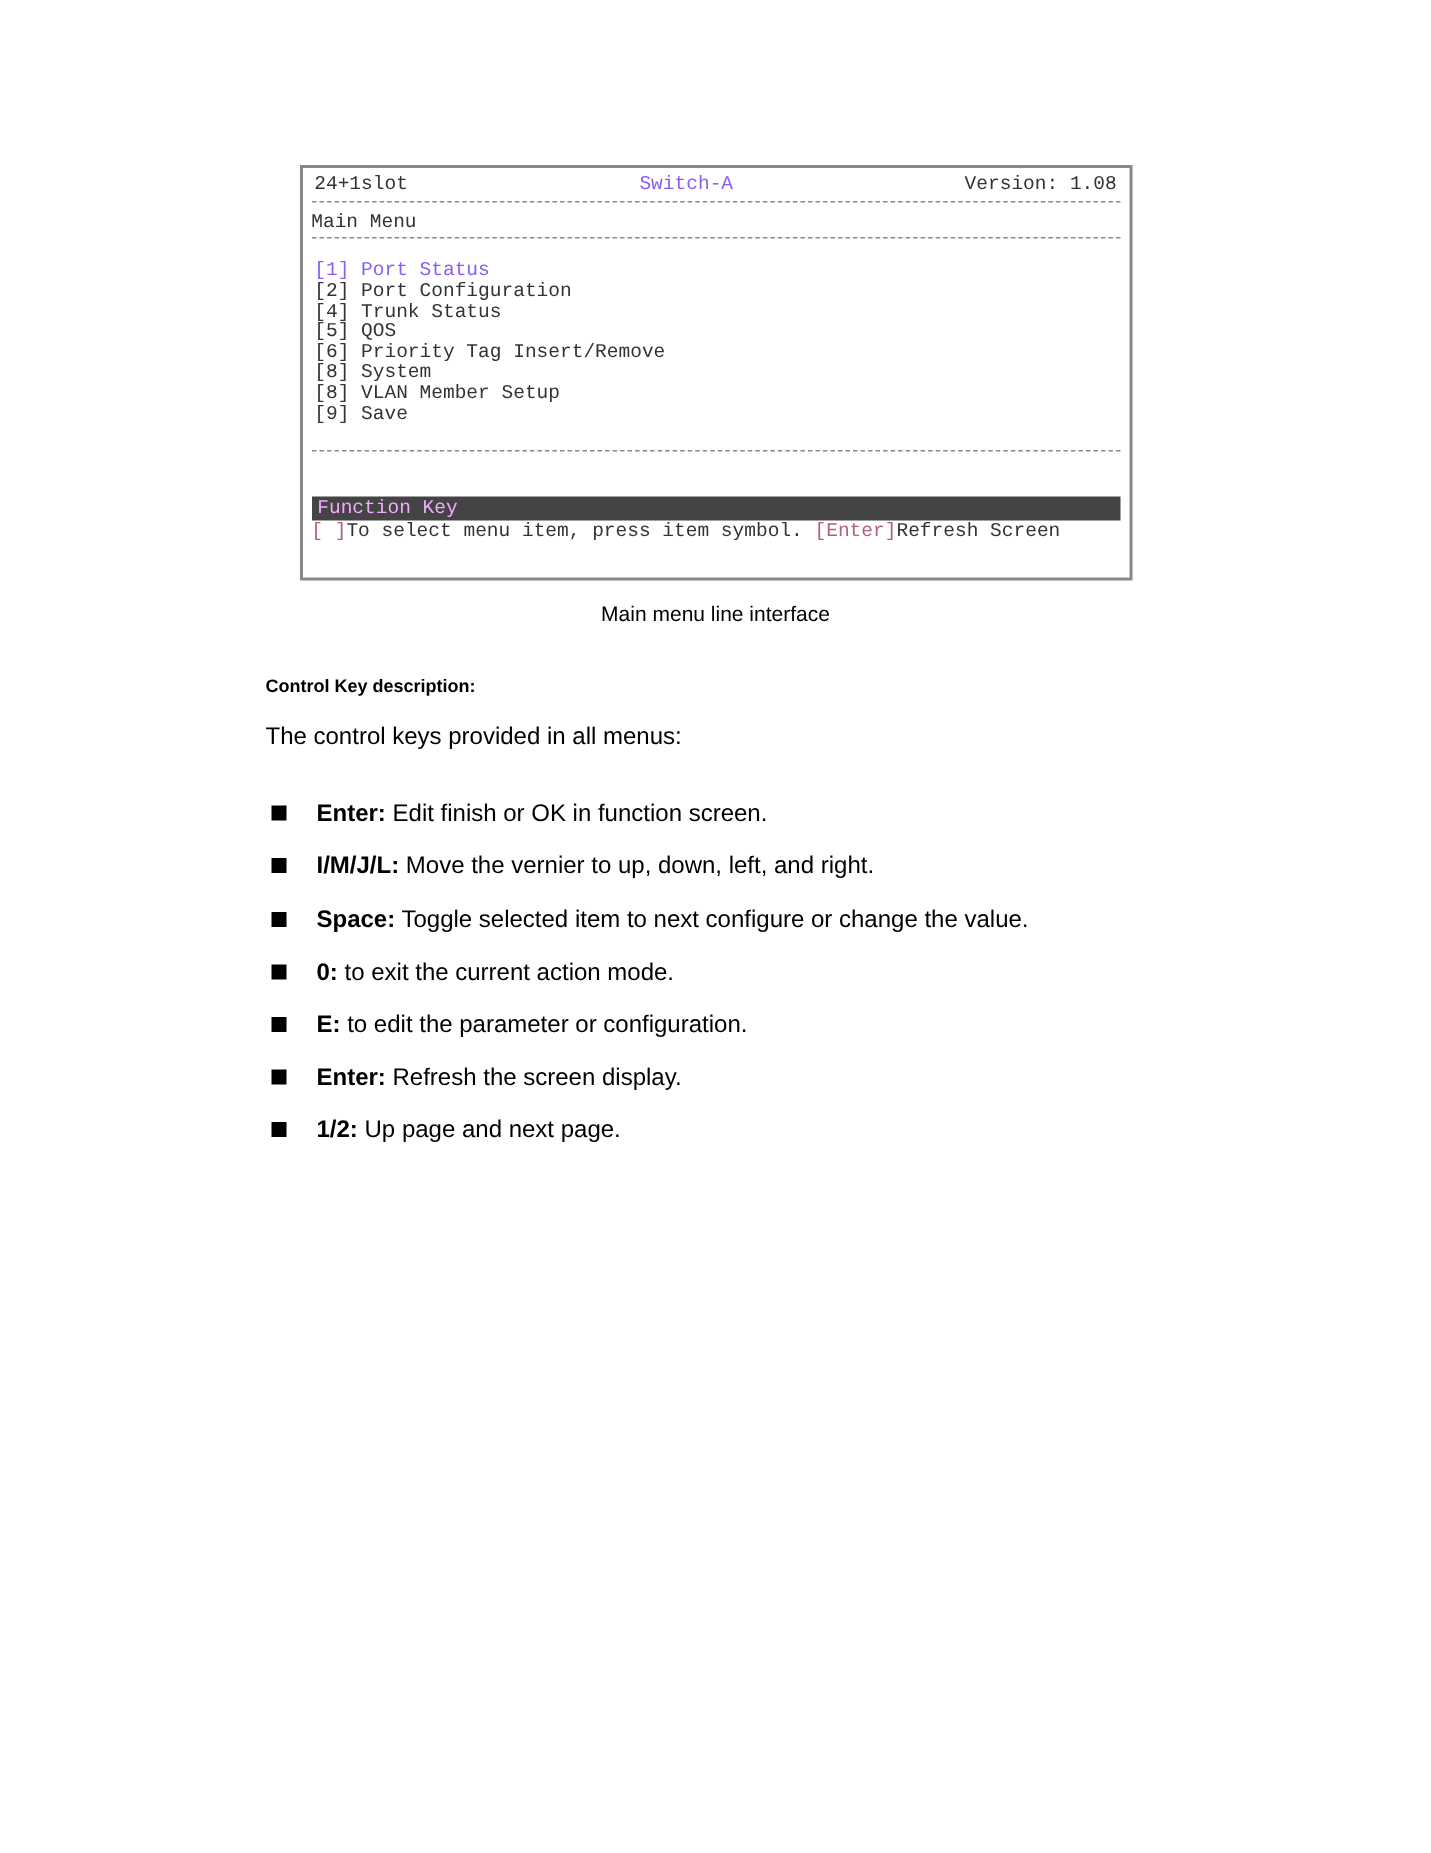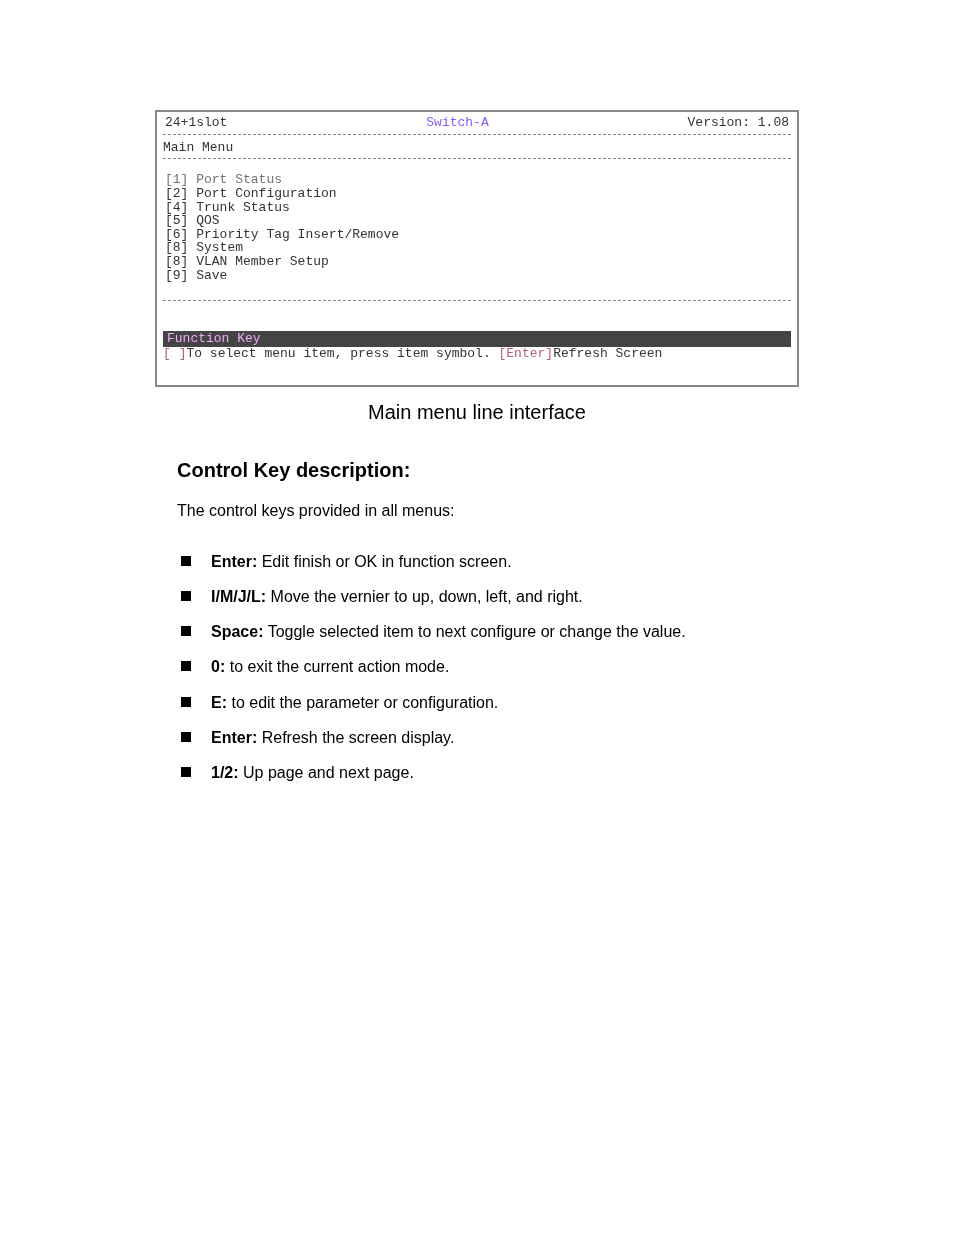--- a/index.html
+++ b/index.html
@@ -5,21 +5,21 @@
     * { box-sizing: border-box; margin: 0; padding: 0; }
     body {
       width: 954px;
       height: 1235px;
       background: #fff;
       font-family: Arial, Helvetica, sans-serif;
       color: #000;
       padding-top: 110px;
     }
     .terminal-wrap {
-      width: 644px;
+      width: 555px;
       margin: 0 auto 10px auto;
       border: 2px solid #888;
       background: #fff;
       padding: 4px 6px 24px 6px;
       font-family: "Courier New", Courier, monospace;
       font-size: 13px;
       line-height: 1.05;
       color: #333;
     }
     .term-row-top {
@@ -33,41 +33,41 @@
       border-top: 1px dashed #888;
       margin: 4px 0 6px 0;
     }
     .dashed2 {
       border: none;
       border-top: 1px dashed #888;
       margin: 18px 0 30px 0;
     }
     .menu-list { margin-top: 14px; margin-left: 2px; }
     .menu-list div { white-space: pre; }
-    .blue { color: #737373; }
+    .blue { color: #8b5cf6; }
     .pink { color: #b06080; }
     .fnbar {
       background: #444;
       color: #f0abfc;
       padding: 1px 4px;
       margin-top: 2px;
     }
     .fnline { white-space: pre; }
     .caption {
       text-align: center;
-      font-size: 20px;
+      font-size: 14px;
       margin: 14px 0 32px 0;
     }
     .doc-body {
       width: 600px;
       margin: 0 auto;
       font-size: 16px;
       line-height: 1.45;
     }
-    .doc-body h3 { font-size: 20px; margin-bottom: 14px; }
+    .doc-body h3 { font-size: 12px; margin-bottom: 14px; }
     .doc-body p { margin-bottom: 28px; }
     .key-list { list-style: none; }
     .key-list li { position: relative; padding-left: 34px; margin-bottom: 12px; }
     .key-list li::before {
       content: "";
       position: absolute;
       left: 4px; top: 6px;
       width: 10px; height: 10px;
       background: #000;
     }

